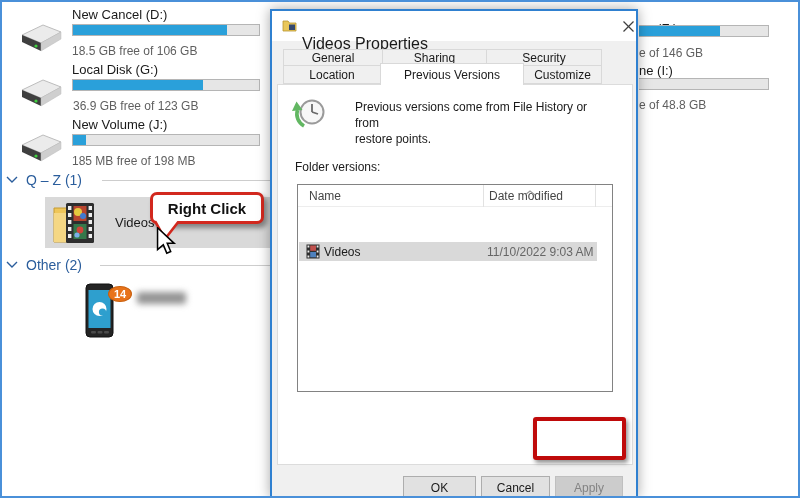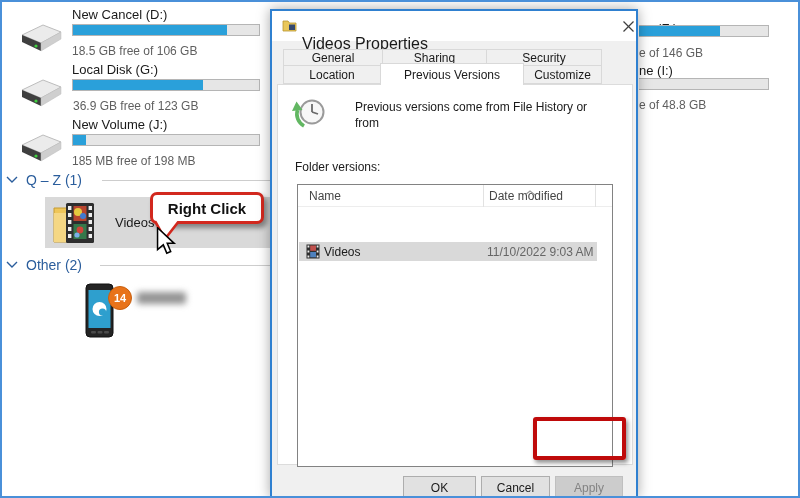--- a/index.html
+++ b/index.html
@@ -19,21 +19,21 @@
   .drive-free { font-size:12px; color:#5f5f5f; white-space:nowrap;margin-top:6px; }
 
   .group-header { display:flex; align-items:center; color:#2a5d9c; font-size:14px; }
   .group-header .chev { margin-right:8px; display:inline-flex; }
   .group-line { position:absolute; height:1px; background:#cdcdcd; }
 
   .tile-selected { background:#d9d9d9; }
   .tile-label { font-size:13px; color:#1a1a1a; }
 
   .badge {
-    width:24px; height:24px; border-radius:50%; background:#e8731a; border:1px solid #c95f0d;
+    width:24px; height:16px; border-radius:50%; background:#e8731a; border:1px solid #c95f0d;
     color:#fff; font-size:11px; font-weight:bold; display:flex; align-items:center; justify-content:center;
   }
   .blur-label { background:#949494; border-radius:2px; filter:blur(3px); }
 
   
   .callout {
     background:#fff; border:3px solid #d2281e; border-radius:7px;
     display:flex; align-items:center; justify-content:center;
     font-weight:bold; font-size:15px; color:#111;
     box-shadow:3px 4px 5px rgba(0,0,0,.4);
@@ -51,21 +51,21 @@
 
   .tab { position:absolute; background:#f0f0f0; border:1px solid #d9d9d9;
     display:flex; align-items:center; justify-content:center; font-size:12px; }
   .tab.active { background:#fff; border-bottom:none; z-index:3; }
 
   .page { position:absolute; left:5px; top:73px; width:356px; height:381px;
     background:#fff; border:1px solid #dcdcdc; z-index:1; }
 
   .desc { position:absolute; left:77px; top:14px; width:250px; font-size:12px; line-height:16px; }
 
-  .listbox { position:absolute; left:19px; top:99px; width:316px; height:283px;
+  .listbox { position:absolute; left:19px; top:99px; width:316px; height:208px;
     background:#fff; border:1px solid #828282; }
   .lv-header { position:absolute; left:0; top:0; width:100%; height:22px; border-bottom:1px solid #ededed; }
   .lv-col-sep { position:absolute; top:0; width:1px; height:22px; background:#e2e2e2; }
   .lv-header-text { position:absolute; top:4px; font-size:12px; color:#454545; }
   .lv-group { position:absolute; left:0; top:28px; width:100%; height:23px;
     display:flex; align-items:center; padding-left:8px; color:#2a5d9c; font-size:14px; }
   .lv-group .chev { margin-right:7px; display:inline-flex; }
   .lv-group-line { flex:1; height:1px; background:#d9d9d9; margin-left:8px; margin-right:13px; }
   .lv-row { position:absolute; left:1px; top:57px; width:298px; height:19px; background:#d9d9d9; }
   .lv-row-name { position:absolute; left:25px; top:3px; font-size:12px; }
@@ -267,20 +267,21 @@
         <svg width="36" height="36" viewBox="0 0 36 36">
           <circle cx="20" cy="16" r="11.5" fill="#f7f7f7" stroke="#9a9a9a" stroke-width="2"></circle>
           <line x1="20" y1="16" x2="20" y2="8" stroke="#6a6a6a" stroke-width="1.8"></line>
           <line x1="20" y1="16" x2="26" y2="18" stroke="#6a6a6a" stroke-width="1.8"></line>
           <path d="M12,30 A 15 14 0 0 1 5.5,14" fill="none" stroke="#62b762" stroke-width="3.6"></path>
           <polygon points="0,15 10.5,14 4.5,5.5" fill="#62b762"></polygon>
         </svg>
       </span>
       <div class="desc">
         <div>Previous versions come from File History or from</div>
+        <div>restore points.</div>
       </div>
 
       <div class="abs" style="left:17px; top:75px; font-size:12px;">Folder versions:</div>
 
       <div class="listbox">
         <div class="lv-header">
           <span class="lv-header-text" style="left:11px;">Name</span>
           <span class="lv-header-text" style="left:191px;">Date modified</span>
           <span class="abs" style="left:226px; top:0px;">
             <svg width="12" height="6" viewBox="0 0 12 6">

